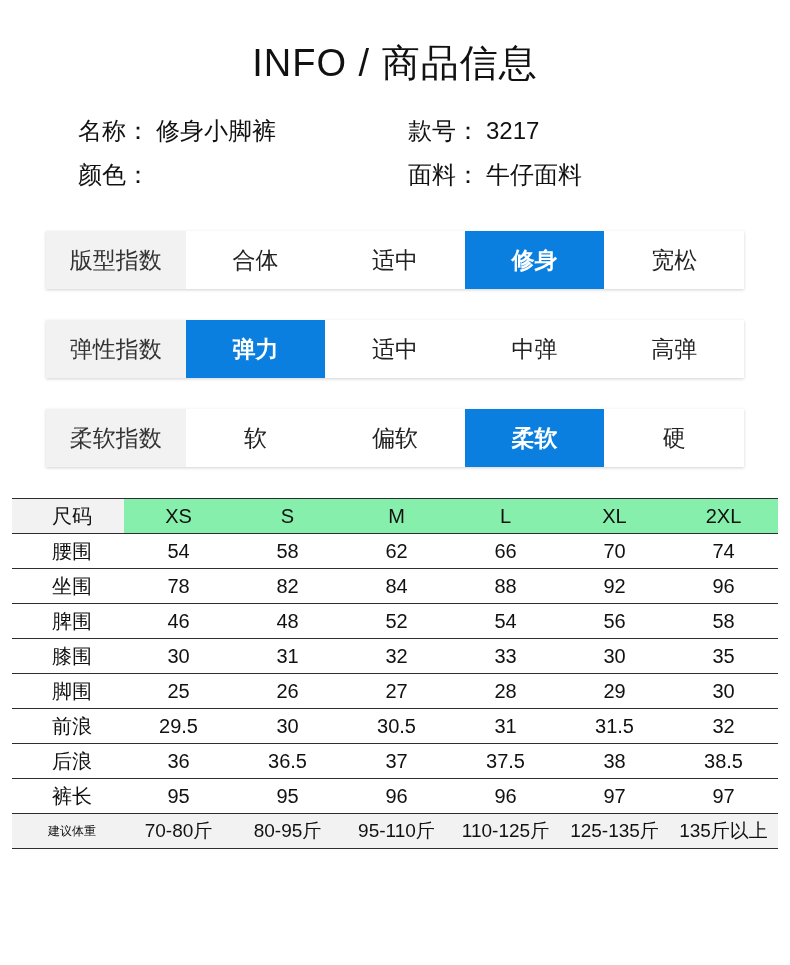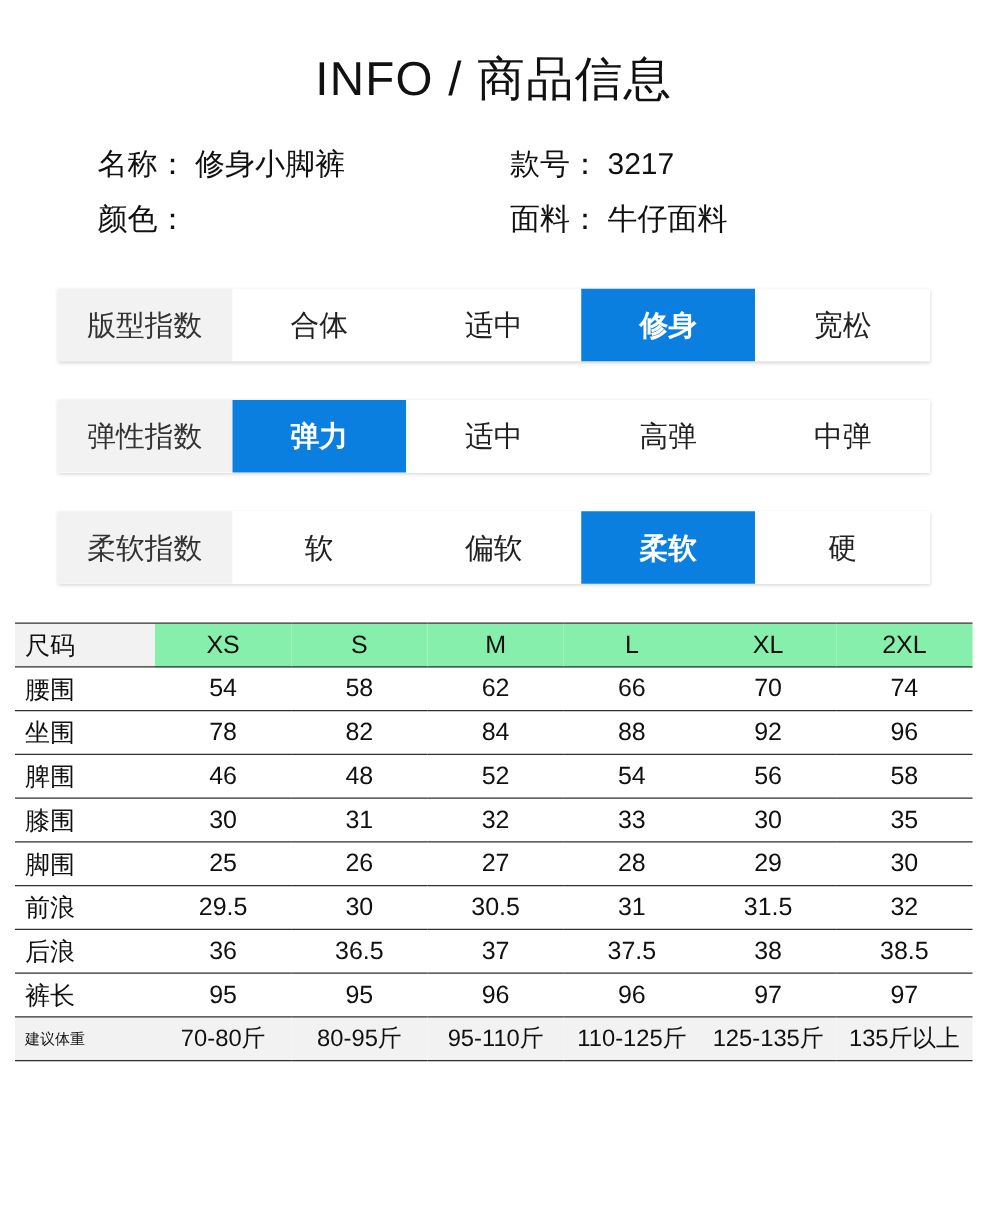--- a/index.html
+++ b/index.html
@@ -109,21 +109,21 @@
     text-align: center;
     font-size: 20px;
     font-weight: 400;
     color: #111;
     height: 34px;
     padding: 0;
   }
   table.size tr td:first-child,
   table.size tr th:first-child {
     width: 104px;
-    text-align: left;
+    text-align: center;
     padding-left: 8px;
   }
   table.size tr.head th {
     background: #86efac;
     font-size: 20px;
   }
   table.size tr.head th:first-child {
     background: #f2f2f2;
   }
   table.size tr:last-child td {
@@ -175,22 +175,22 @@
         <div class="cell active">修身</div>
         <div class="cell">宽松</div>
       </div>
     </div>
 
     <div class="bar-wrap">
       <div class="bar">
         <div class="cell head">弹性指数</div>
         <div class="cell active">弹力</div>
         <div class="cell">适中</div>
+        <div class="cell">中弹</div>
         <div class="cell">高弹</div>
-        <div class="cell">中弹</div>
       </div>
     </div>
 
     <div class="bar-wrap">
       <div class="bar">
         <div class="cell head">柔软指数</div>
         <div class="cell">软</div>
         <div class="cell">偏软</div>
         <div class="cell active">柔软</div>
         <div class="cell">硬</div>

